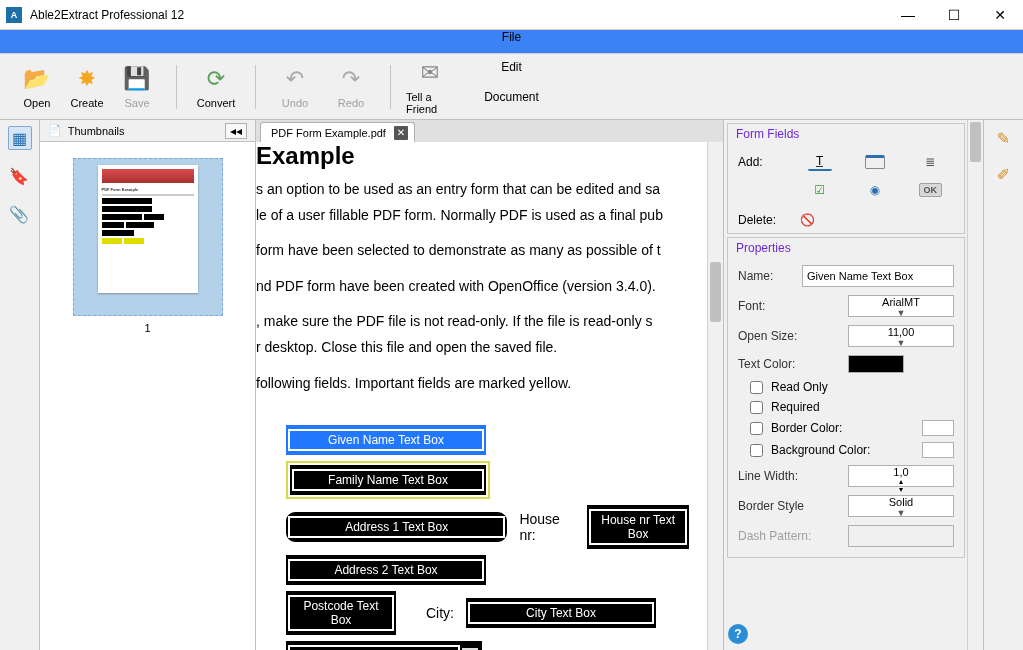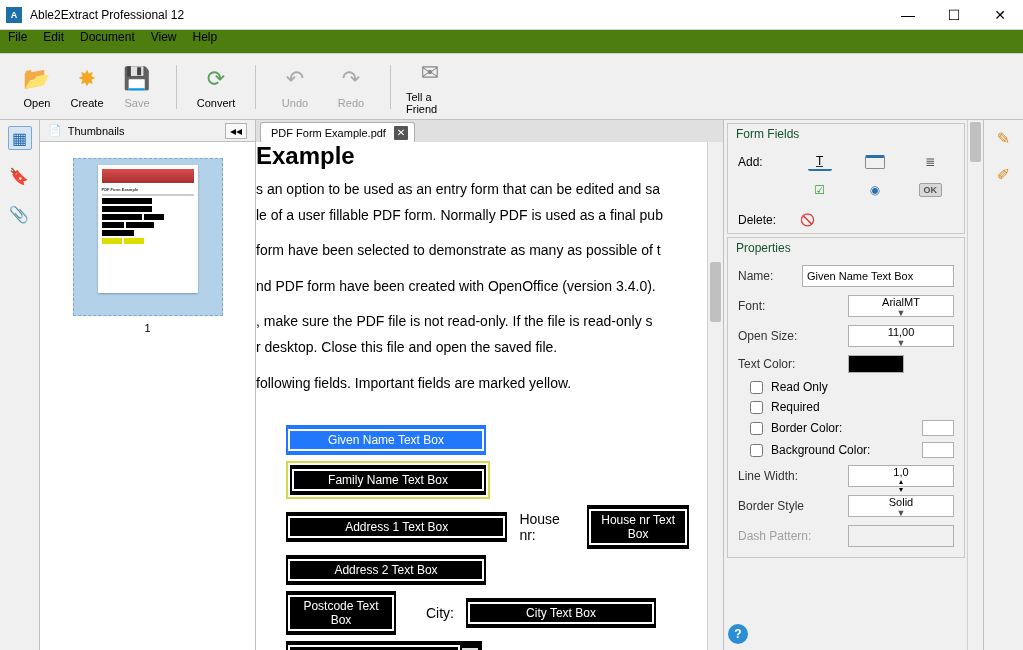--- a/index.html
+++ b/index.html
@@ -4,21 +4,21 @@
 <style>
 * { box-sizing: border-box; margin: 0; padding: 0; font-family: "Segoe UI", Tahoma, sans-serif; }
 html, body { width: 1023px; height: 650px; overflow: hidden; background: #fff; }
 
 .titlebar { height: 30px; background: #fff; border-bottom: 1px solid #d0d0d0; display: flex; align-items: center; padding-left: 6px; }
 .titlebar .app-icon { width: 16px; height: 16px; background: #1e6ea8; margin-right: 8px; display:flex; align-items:center; justify-content:center; color:#fff; font-size:9px; font-weight:bold;}
 .titlebar .title { font-size: 12px; color: #000; flex: 1; }
 .titlebar .win-btns { display: flex; }
 .titlebar .win-btn { width: 46px; height: 30px; display: flex; align-items: center; justify-content: center; font-size: 14px; }
 
-.menubar { height: 24px; background: #4d7c0f; border-bottom: 1px solid #d0d0d0; display: flex; padding: 0 8px; gap: 16px; font-size: 12px; color: #000;}
+.menubar { height: 24px; background: #3b82f6; border-bottom: 1px solid #d0d0d0; display: flex; align-items: center; padding: 0 8px; gap: 16px; font-size: 12px; color: #000; flex-direction: column;}
 .menubar div { cursor: default; }
 
 .toolbar { height: 66px; background: #f0f0f0; border-bottom: 1px solid #c0c0c0; display: flex; align-items: center; padding: 0 12px; gap: 6px; }
 .tool-group { display: flex; align-items: center; }
 .tool-sep { width: 1px; height: 44px; background: #c5c5c5; margin: 0 8px; }
 .tool-btn { display: flex; flex-direction: column; align-items: center; justify-content: center; width: 50px; height: 58px; font-size: 11px; border: 1px solid transparent; border-radius: 3px;}
 .tool-btn .icon { width: 28px; height: 28px; margin-bottom: 4px; display:flex; align-items:center; justify-content:center; font-size:22px;}
 .tool-btn.disabled { color: #a0a0a0; }
 
 .body { display: flex; height: calc(650px - 30px - 24px - 66px); }
@@ -55,21 +55,21 @@
 .form-row { margin:6px 0; display:flex; align-items:center; gap:12px; padding-left:30px;}
 
 .right-rail { width:40px; background:#f0f0f0; border-left:1px solid #c0c0c0; display:flex; flex-direction:column; align-items:center; padding-top:6px; gap:12px;}
 
 .props-panel { width:260px; background:#f0f0f0; border-left:1px solid #c0c0c0; font-size:12px; display:flex; flex-direction:column;}
 .props-scroll { position:relative; flex:1; }
 .props-vscroll { width:16px; background:#f0f0f0; border-left:1px solid #d0d0d0; position:absolute; right:0; top:0; bottom:0;}
 .props-vscroll .vt { position:absolute; top:2px; left:2px; right:2px; height:40px; background:#c0c0c0; border-radius:2px;}
 
 .props-section { border:1px solid #c8c8c8; margin:3px 18px 3px 3px; background:#f0f0f0;}
-.props-section .sec-title { font-size:12px; padding:3px 8px 6px; color:#14532d;}
+.props-section .sec-title { font-size:12px; padding:3px 8px 6px; color:#6d28d9;}
 .props-row { display:flex; align-items:center; padding:4px 10px; gap:8px;}
 .props-row .lbl { width:102px; font-size:12px; color:#333;}
 .props-row.disabled .lbl { color:#a0a0a0;}
 .props-row input[type="text"], .props-row select, .props-row .combo { flex:1; height:22px; border:1px solid #b0b0b0; background:#fff; font-size:11px; padding:0 4px;}
 .props-row .combo { display:flex; align-items:center; justify-content:space-between;flex-direction:column;}
 .props-row .combo .chev { font-size:9px; color:#555;}
 .props-row .swatch { width:56px; height:18px; border:1px solid #b0b0b0; background:#fff;}
 .props-row .swatch.black { background:#000;}
 .chk-row { display:flex; align-items:center; padding:3px 10px 3px 22px; gap:8px;}
 .chk-row input { width:13px; height:13px;}
@@ -220,21 +220,21 @@
           </div>
         </div>
         <div class="form-row">
           <div class="ff-yellow-wrap">
             <div class="form-field" style="width:196px;">
               <div class="inner">Family Name Text Box</div>
             </div>
           </div>
         </div>
         <div class="form-row">
-          <div class="form-field" style="width:240px;">
+          <div class="form-field" style="width:240px;border-radius:9px;">
             <div class="inner">Address 1 Text Box</div>
           </div>
           <span>House nr:</span>
           <div class="form-field" style="width:110px;">
             <div class="inner">House nr Text Box</div>
           </div>
         </div>
         <div class="form-row">
           <div class="form-field" style="width:200px;">
             <div class="inner">Address 2 Text Box</div>

